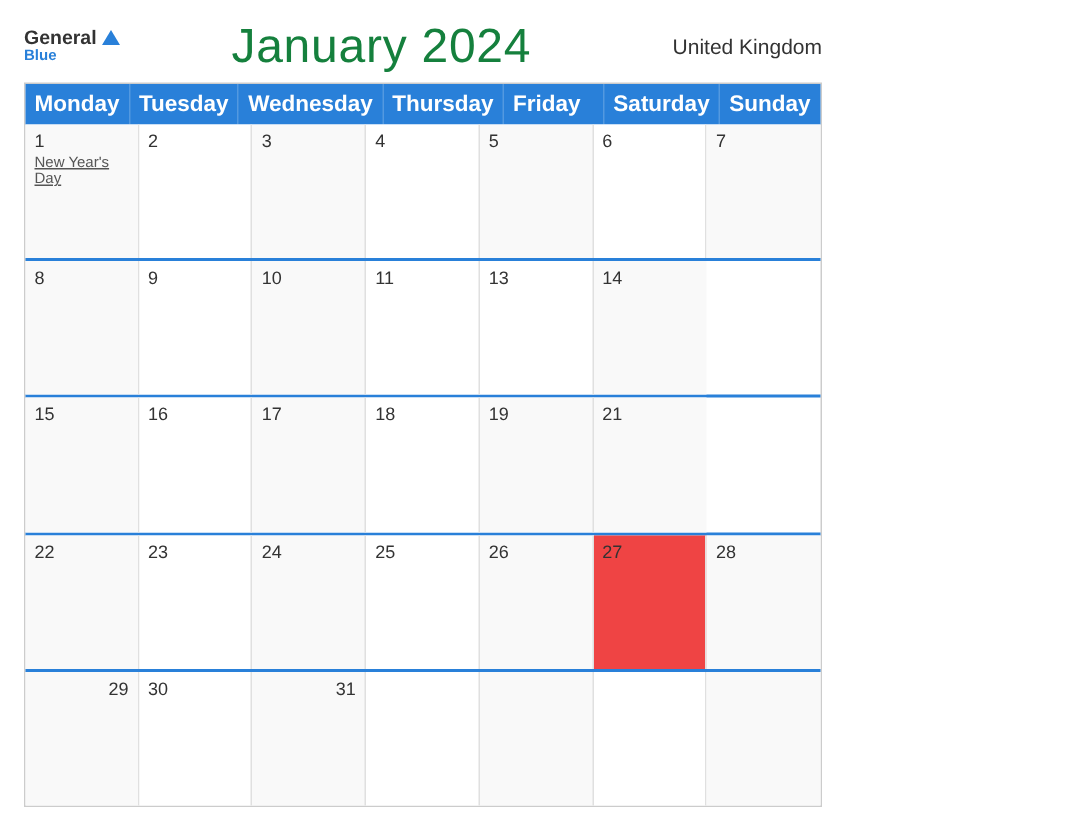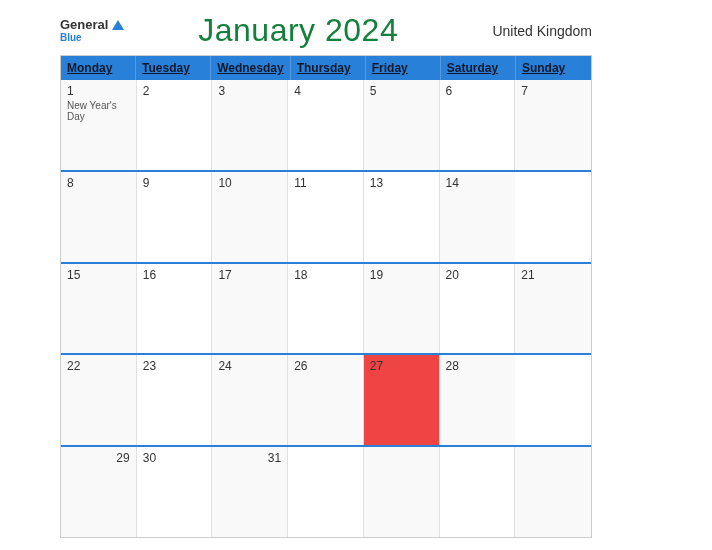--- a/index.html
+++ b/index.html
@@ -9,21 +9,20 @@
       background: #fff;
       font-family: Arial, sans-serif;
       overflow: hidden;
     }
     .page {
       width: 564px;
       height: 550px;
       padding: 12px 16px;
       display: flex;
       flex-direction: column;
-      margin-left: 44px;
     }
     .header {
       display: flex;
       align-items: center;
       justify-content: space-between;
       margin-bottom: 6px;
     }
     .logo {
       display: flex;
       flex-direction: column;
@@ -70,26 +69,25 @@
       flex-direction: column;
       border: 1px solid #ccc;
     }
     .weekdays-row {
       display: grid;
       grid-template-columns: repeat(7, 1fr);
       background: #2980d9;
     }
     .weekday {
       padding: 5px 6px;
-      color: #0f172a;
-      font-size: 12px;
+      color: #ffffff;
+      font-size: 15px;
       font-weight: bold;
       text-align: left;
       border-right: 1px solid rgba(255,255,255,0.2);
-      text-decoration: underline;
     }
     .weekday:last-child { border-right: none; }
     .weeks-container {
       flex: 1;
       display: flex;
       flex-direction: column;
     }
     .week-row {
       flex: 1;
       display: grid;
@@ -115,20 +113,21 @@
     .day-cell:last-child { border-right: none; }
     .day-number {
       font-size: 12px;
       color: #333;
       display: block;
     }
     .day-event {
       font-size: 10px;
       color: #555;
       margin-top: 2px;
+      text-decoration: underline;
     }
     .day-cell.empty {
       background: #f5f5f5;
     }
   </style>
 </head>
 <body>
 
 <div class="page">
   <div class="header">
@@ -207,36 +206,36 @@
           </div>
           <div class="day-cell" style="background: rgb(249, 249, 249);">
             <span class="day-number">17</span>
           </div>
           <div class="day-cell" style="background: rgb(255, 255, 255);">
             <span class="day-number">18</span>
           </div>
           <div class="day-cell" style="background: rgb(249, 249, 249);">
             <span class="day-number">19</span>
           </div>
-          <div class="day-cell" style="background: rgb(255, 255, 255);">
-            <span class="day-number">20</span>
-          </div>
           <div class="day-cell" style="background: rgb(249, 249, 249);">
             <span class="day-number">21</span>
           </div>
         </div>
         <div class="week-row">
           <div class="day-cell" style="background: rgb(249, 249, 249);">
             <span class="day-number">22</span>
           </div>
           <div class="day-cell" style="background: rgb(255, 255, 255);">
             <span class="day-number">23</span>
           </div>
           <div class="day-cell" style="background: rgb(249, 249, 249);">
             <span class="day-number">24</span>
+          </div>
+          <div class="day-cell" style="background: rgb(255, 255, 255);">
+            <span class="day-number">25</span>
           </div>
           <div class="day-cell" style="background: rgb(249, 249, 249);">
             <span class="day-number">26</span>
           </div>
           <div class="day-cell" style="background: #ef4444;">
             <span class="day-number">27</span>
           </div>
           <div class="day-cell" style="background: rgb(249, 249, 249);">
             <span class="day-number">28</span>
           </div>

